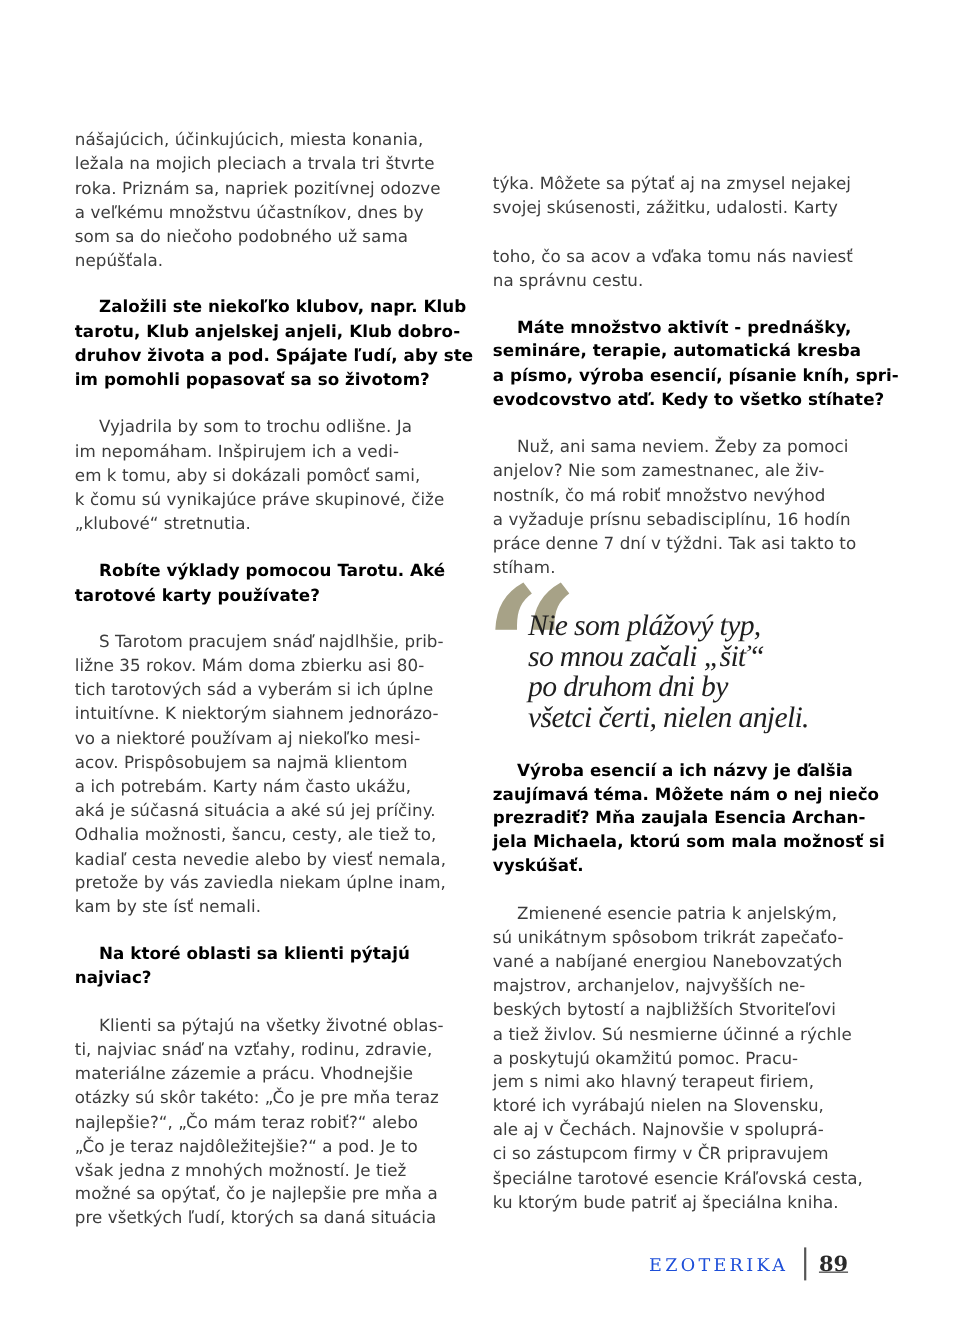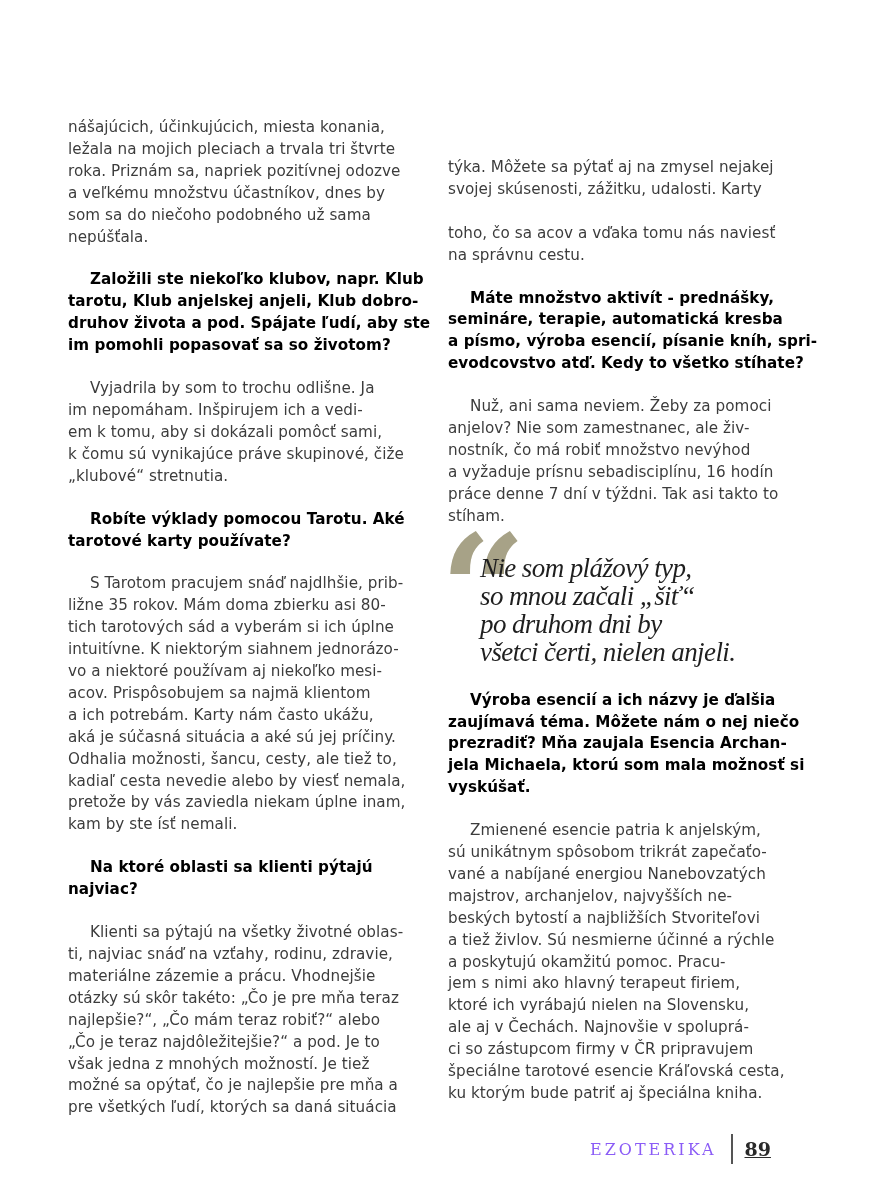--- a/index.html
+++ b/index.html
@@ -13,21 +13,21 @@
   .para.noindent { text-indent: 0; }
   .q { font-weight: bold; color: #000000; text-indent: 22px; }
   .gap { height: 21px; }
   .pull { position: relative; height: 132px; margin-top: 26px; margin-bottom: 4px; }
   .quote-mark { position: absolute; left: -8px; top: -40px; font-family: "DejaVu Serif", serif;
                 font-size: 150px; color: #a7a287; font-weight: bold; line-height: 1; }
   .pull-text { position: absolute; left: 32px; top: 0; font-family: Liberation Serif, serif;
                font-style: italic; font-size: 27px; line-height: 28px; color: #1f1f1f; white-space: nowrap; letter-spacing: -0.6px; }
   .pull-line { display: block; }
   .footer { position: absolute; top: 1133px; left: 590px; height: 32px; display: flex; align-items: center; }
-  .section { font-family: "DejaVu Serif", serif; font-size: 16px; letter-spacing: 3px; color: #8b5cf6; }
+  .section { font-family: "DejaVu Serif", serif; font-size: 16px; letter-spacing: 3px; color: #1d4ed8; }
   .divider { width: 2px; height: 30px; background: #555; margin: 0 12px 0 14px; }
   .pagenum { font-family: "DejaVu Serif", serif; font-size: 19px; font-weight: bold; color: #2a2a2a; text-decoration: underline; }
 </style>
 </head>
 <body>
 
 <div class="col col-left">
   <p class="para noindent"><span>nášajúcich, účinkujúcich, miesta konania,</span><br><span>ležala na mojich pleciach a trvala tri štvrte</span><br><span>roka. Priznám sa, napriek pozitívnej odozve</span><br><span>a veľkému množstvu účastníkov, dnes by</span><br><span>som sa do niečoho podobného už sama</span><br><span>nepúšťala.</span></p>
   <div class="gap"></div>
   <p class="q"><span>Založili ste niekoľko klubov, napr. Klub</span><br><span>tarotu, Klub anjelskej anjeli, Klub dobro-</span><br><span>druhov života a pod. Spájate ľudí, aby ste</span><br><span>im pomohli popasovať sa so životom?</span></p>

